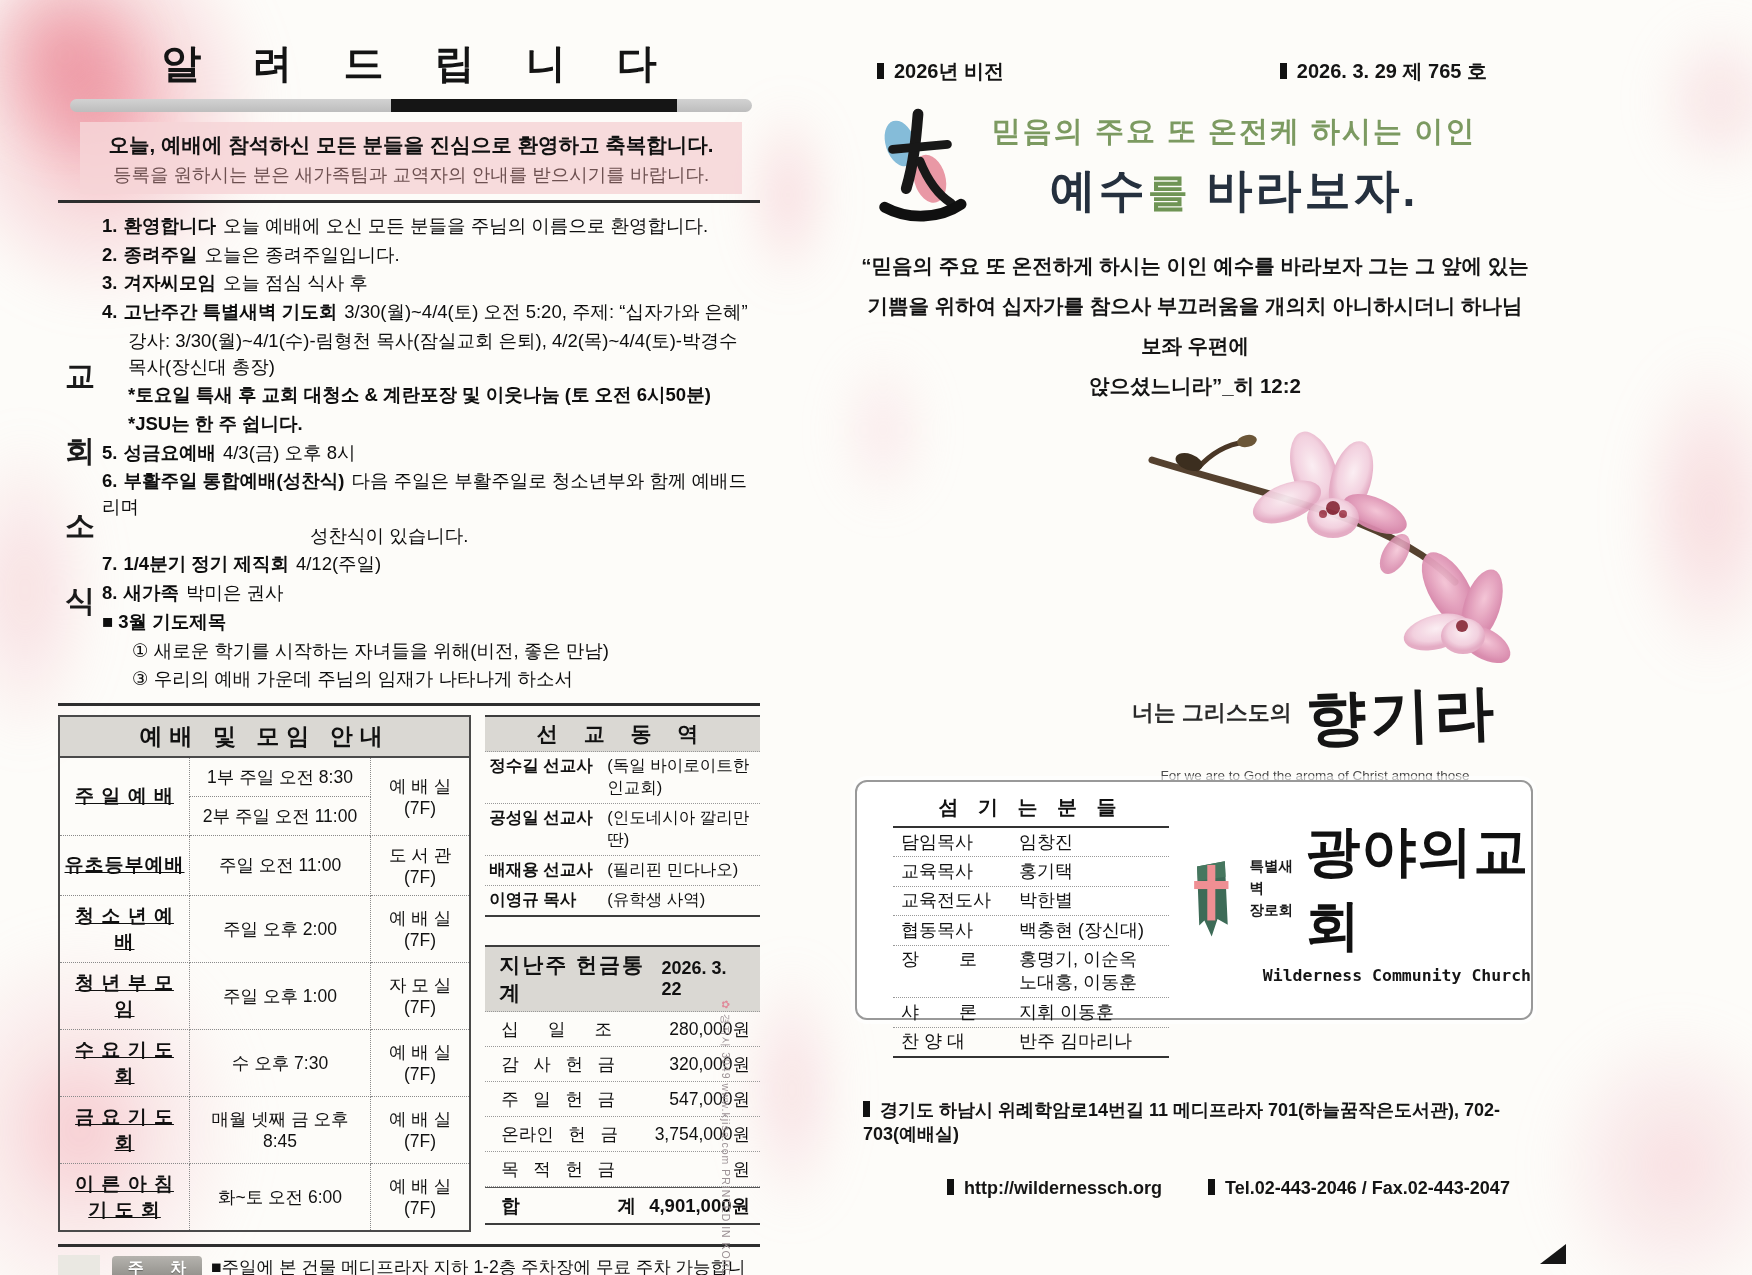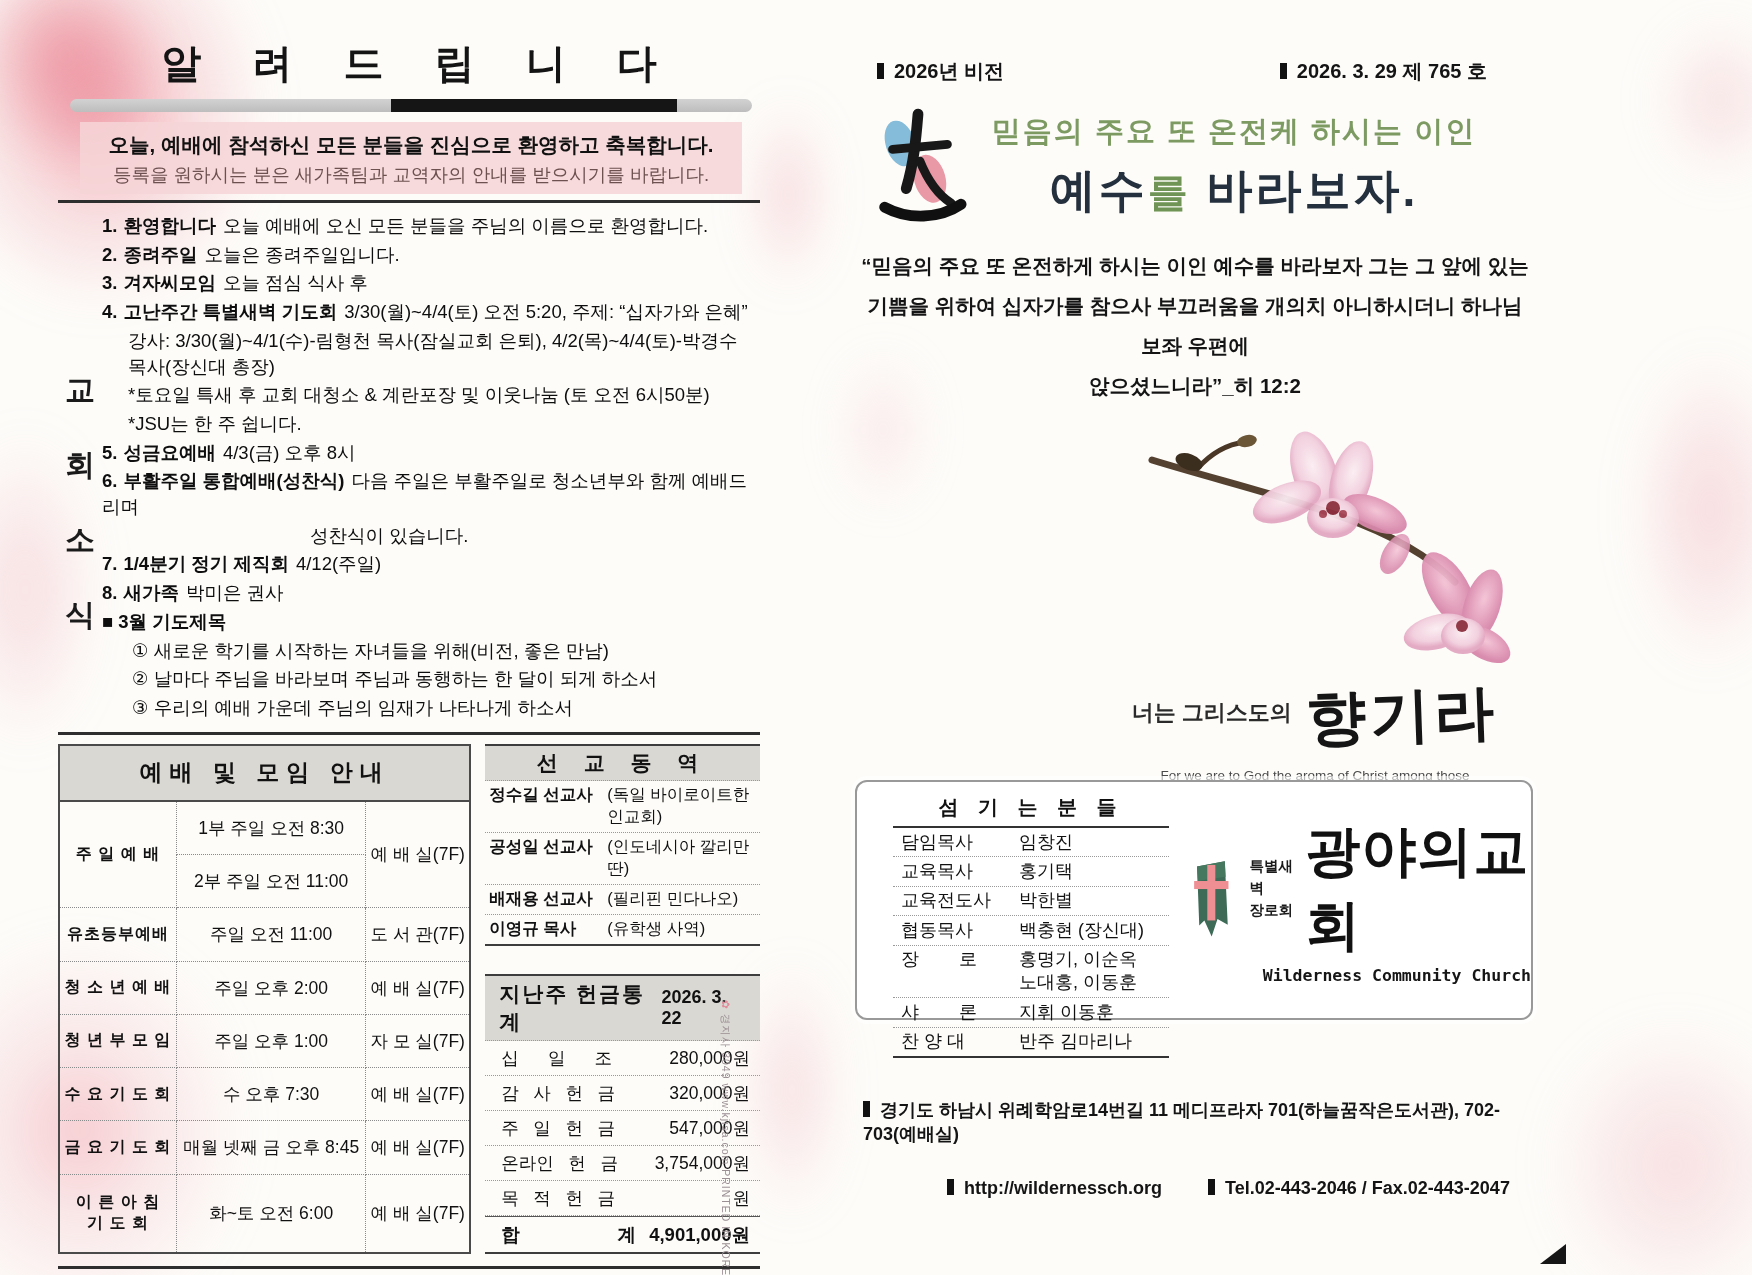--- a/index.html
+++ b/index.html
@@ -31,31 +31,31 @@
   .welcome { margin:10px 18px 0 22px; background:rgba(246,213,215,.85); text-align:center; padding:9px 4px 7px; }
   .welcome .wl1 { font-size:20.5px; font-weight:bold; color:#111; }
   .welcome .wl2 { font-size:18.5px; color:#6d5050; margin-top:3px; }
   .news-box { margin-top:6px; border-top:3px solid #2e2e2e; border-bottom:3px solid #2e2e2e; display:flex; padding:10px 0 8px; }
   .news-side { width:44px; display:flex; flex-direction:column; justify-content:center; gap:34px; align-items:center; font-size:30px; font-weight:bold; color:#1a1a1a; padding-top:70px; }
   .news-items { flex:1; font-size:18.5px; line-height:1.39; color:#0e0e0e; }
   .ln { margin-bottom:3px; }
   .ln .num { font-weight:bold; margin-right:6px; }
   .ln .bld { font-weight:bold; margin-right:7px; }
   .ln.sub { padding-left:26px; }
-  .ln.sub.b { font-weight:normal; }
+  .ln.sub.b { font-weight:bold; }
   .ln.ctr { padding-left:208px; }
   .ln.head { font-weight:bold; margin-top:2px; }
   .ln.circ { padding-left:30px; }
 
   .tables-row { display:flex; gap:14px; margin-top:9px; }
   table.sched { width:454px; border-collapse:collapse; }
   table.sched th.hd { background:#dad8d3; border:2px solid #4a4a4a; font-size:23px; letter-spacing:7px; padding:4px 0; }
   table.sched td { border:1px dotted #8a8a8a; text-align:center; padding:7px 2px; font-size:17.5px; }
   table.sched { border:2px solid #4a4a4a; }
-  table.sched td.nm { font-weight:bold; font-size:16px; letter-spacing:1px; }
+  table.sched td.nm { font-weight:bold; font-size:19px; letter-spacing:1px;text-decoration:underline; }
   .pre { white-space:pre-line; }
 
   .right-stack { width:302px; }
   .mission { border-top:2.5px solid #3d3d3d; border-bottom:2.5px solid #3d3d3d; }
   .mission .mhd { background:#dad8d3; text-align:center; font-size:21px; font-weight:bold; letter-spacing:10px; padding:3px 0; border-bottom:1px dotted #999; }
   .mrow { display:flex; padding:3.5px 4px; border-bottom:1px dotted #999; font-size:16.5px; }
   .mrow:last-child { border-bottom:none; }
   .mrow .mn { font-weight:bold; width:118px; flex-shrink:0; }
   .offer { margin-top:28px; border-top:2.5px solid #3d3d3d; border-bottom:2.5px solid #3d3d3d; }
   .offer .ohd { background:#dad8d3; display:flex; justify-content:space-between; align-items:center; padding:4px 12px 4px 14px; border-bottom:1px dotted #999; }
@@ -151,21 +151,20 @@
       <div class="ln sub">강사: 3/30(월)~4/1(수)-림형천 목사(잠실교회 은퇴), 4/2(목)~4/4(토)-박경수 목사(장신대 총장)</div>
       <div class="ln sub b">*토요일 특새 후 교회 대청소 &amp; 계란포장 및 이웃나눔 (토 오전 6시50분)</div>
       <div class="ln sub b">*JSU는 한 주 쉽니다.</div>
       <div class="ln"><span class="num">5.</span><span class="bld">성금요예배</span><span>4/3(금) 오후 8시</span></div>
       <div class="ln"><span class="num">6.</span><span class="bld">부활주일 통합예배(성찬식)</span><span>다음 주일은 부활주일로 청소년부와 함께 예배드리며</span></div>
       <div class="ln ctr">성찬식이 있습니다.</div>
       <div class="ln"><span class="num">7.</span><span class="bld">1/4분기 정기 제직회</span><span>4/12(주일)</span></div>
       <div class="ln"><span class="num">8.</span><span class="bld">새가족</span><span>박미은 권사</span></div>
       <div class="ln head">■ 3월 기도제목</div>
       <div class="ln circ">① 새로운 학기를 시작하는 자녀들을 위해(비전, 좋은 만남)</div>
-      <div class="ln circ">② 날마다 주님을 바라보며 주님과 동행하는 한 달이 되게 하소서</div>
       <div class="ln circ">③ 우리의 예배 가운데 주님의 임재가 나타나게 하소서</div>
     </div>
   </div>
 
   <div class="tables-row">
     <table class="sched">
       <tbody>
           <tr>
             <th class="hd" colspan="3">예배 및 모임 안내</th>
           </tr>

